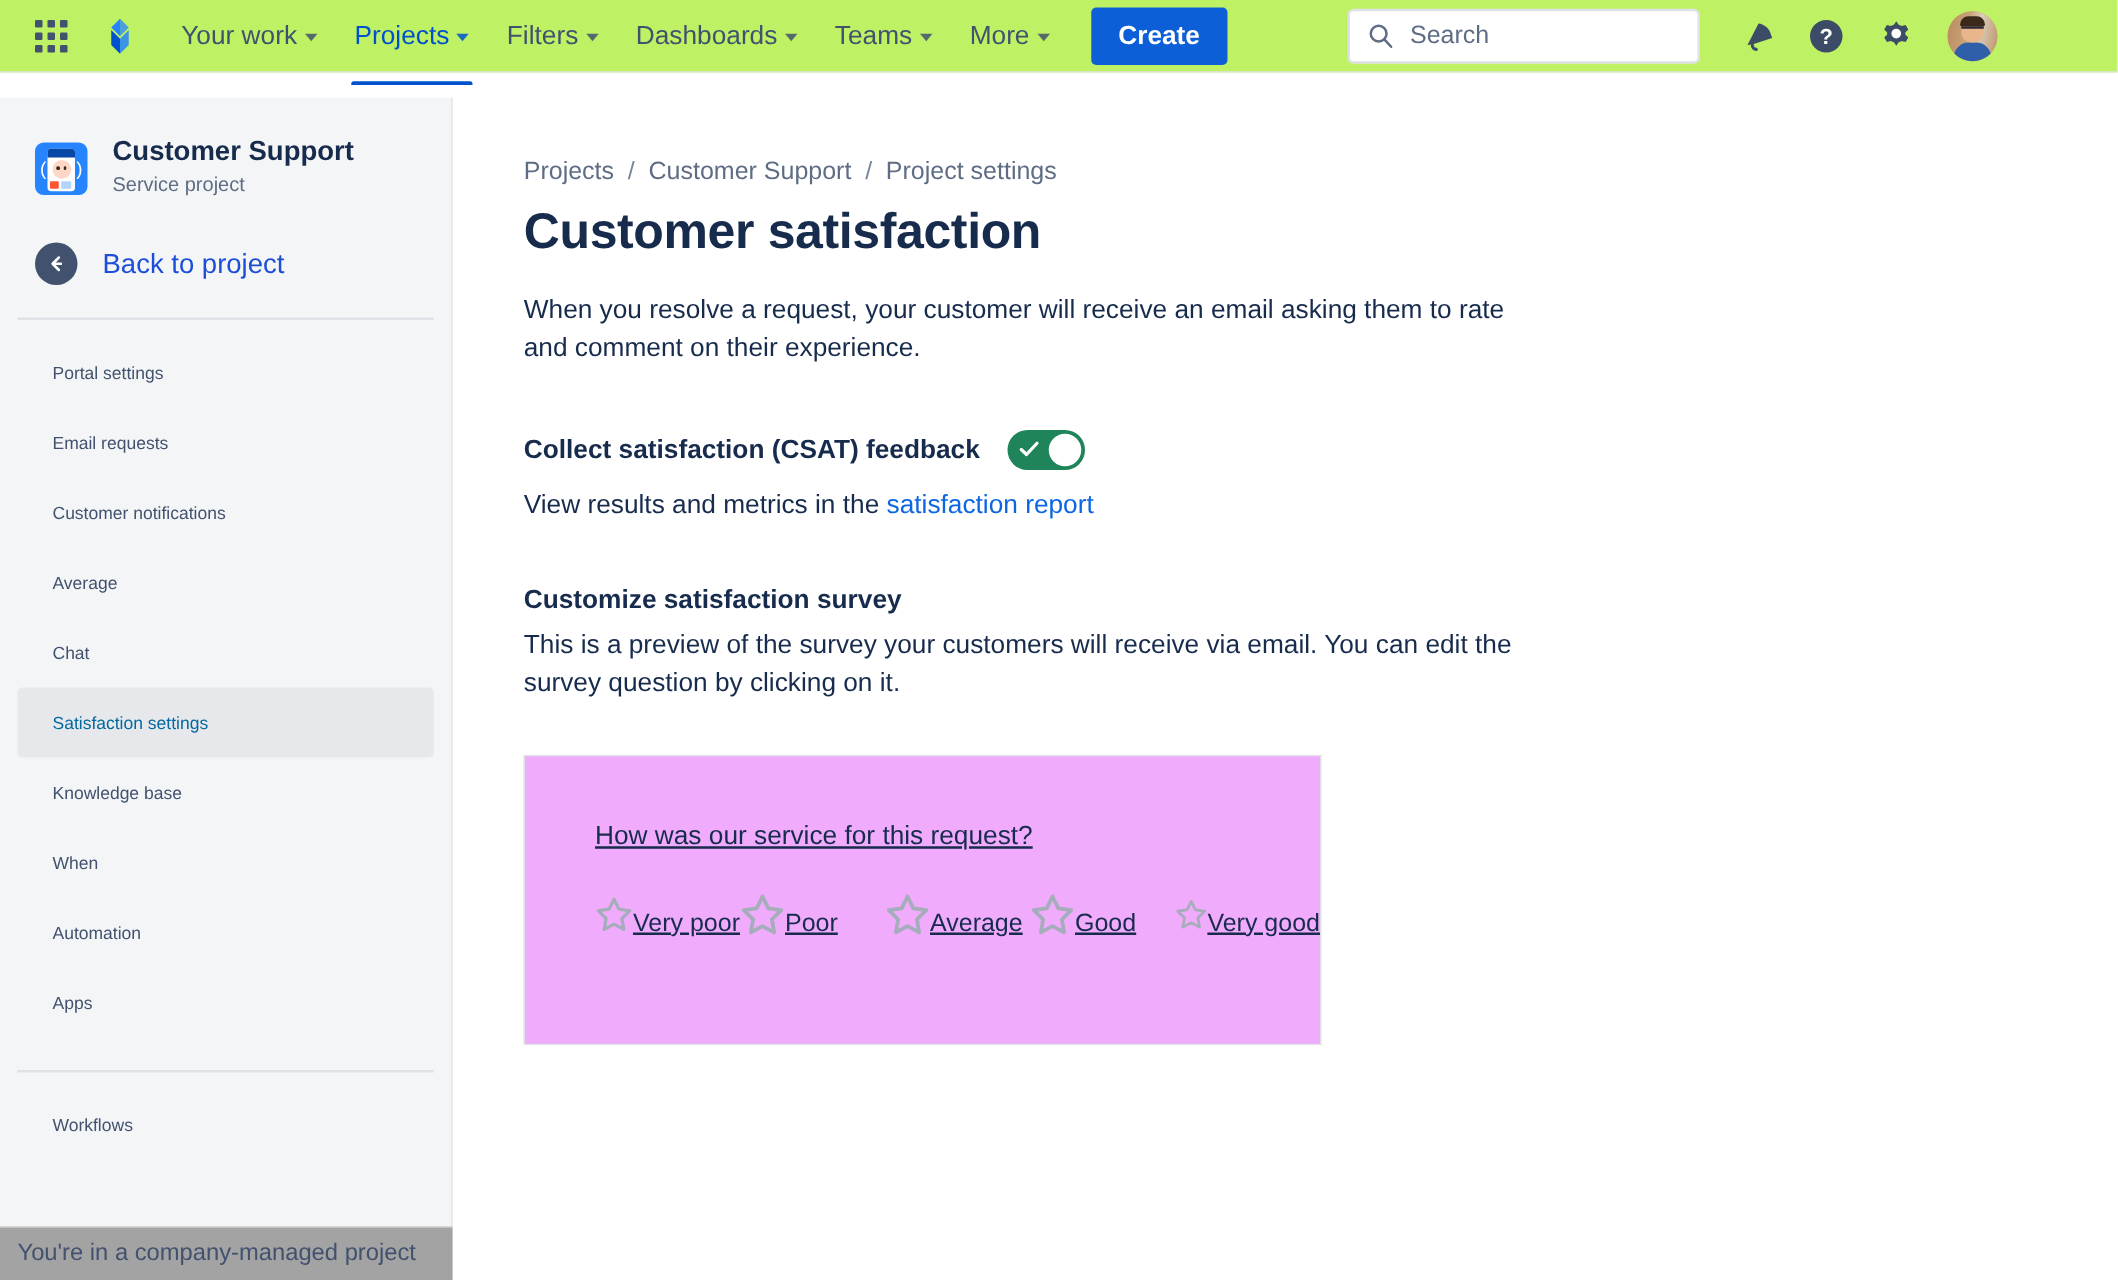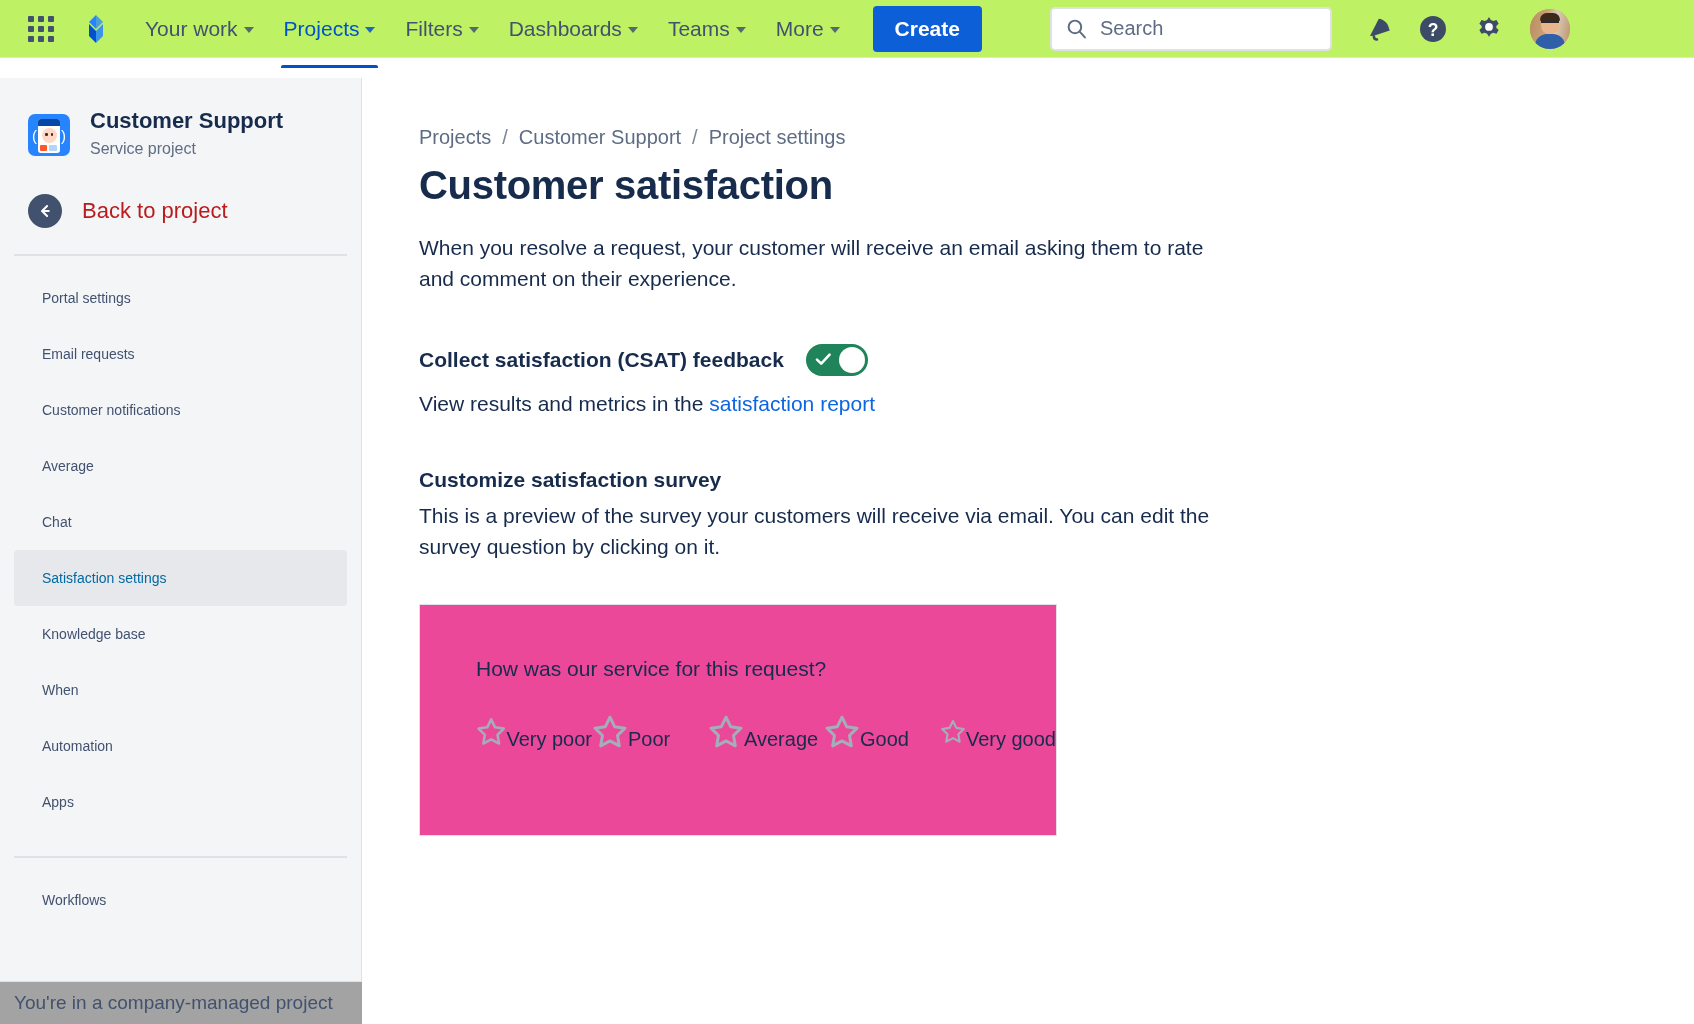--- a/index.html
+++ b/index.html
@@ -54,21 +54,21 @@
   .createbtn {
     margin-left: 18px;
     background: #0C5FD6; color: #fff;
     font-size: 21px; font-weight: bold;
     border: none; border-radius: 4px;
     padding: 11px 22px; cursor: pointer;
     font-family: "Liberation Sans", sans-serif;
   }
 
   .searchwrap {
-    position: relative; margin-left: 68px;
+    position: relative; margin-left: 96px;
     width: 282px; height: 44px;
   }
   .searchbox {
     width: 282px; height: 44px;
     border: 2px solid #DFE1E6; border-radius: 5px;
     background: #fff;
     padding-left: 48px;
     font-size: 20px; color: #5E6C84;
     font-family: "Liberation Sans", sans-serif;
     outline: none;
@@ -124,21 +124,21 @@
   .pi-par-r { position:absolute; right:4px; top:14px; color:#fff; font-size:15px; line-height:15px; }
 
   .proj-name { font-size: 22px; font-weight: bold; color: #172B4D; line-height: 26px; }
   .proj-type { font-size: 16px; color: #5E6C84; line-height: 26px; margin-top: 2px; }
 
   .backrow { display: flex; align-items: center; gap: 20px; padding: 32px 0 0 28px; cursor: pointer; }
   .backcircle {
     width: 34px; height: 34px; border-radius: 50%;
     background: #42526E; display: flex; align-items: center; justify-content: center; flex: none;
   }
-  .backlabel { font-size: 22px; color: #b91c1c; }
+  .backlabel { font-size: 22px; color: #1d4ed8; }
 
   .divider { height: 2px; background: #DFE1E6; margin: 26px 14px 0 14px; }
 
   .navlist { margin-top: 14px; }
   .navlink {
     display: block; height: 56px; line-height: 56px;
     padding-left: 28px; margin: 0 14px;
     font-size: 14px; color: #42526E;
     border-radius: 4px; cursor: pointer;
     white-space: nowrap; overflow: hidden;
@@ -180,22 +180,23 @@
   .subline { font-size: 21px; color: #172B4D; margin-top: 16px; }
   .link { color: #0C66E4; cursor: pointer; }
 
   .sectiontitle { font-size: 21px; font-weight: bold; color: #172B4D; margin-top: 52px; }
   .sectionbody { font-size: 21px; color: #172B4D; line-height: 31px; margin-top: 8px; max-width: 840px; }
 
   .surveycard {
     margin-top: 42px;
     width: 638px; height: 232px;
     border: 1px solid #DFE1E6;
-    background: #ec4899;
+    background: #f0abfc;
     padding: 52px 0 0 56px;
+    text-decoration: underline;
   }
   .surveyq { font-size: 21px; color: #172B4D; cursor: pointer; }
   .stars { display: flex; margin-top: 30px; }
   .starcell { width: 116px; display: flex; flex-direction: row; align-items: center; cursor: pointer; }
   .starcell svg { width: 36px; height: 36px; display: block; }
   .starlabel { font-size: 20px; color: #172B4D; margin-top: 17px; white-space: nowrap; }
 </style>
 </head>
 <body>
 

